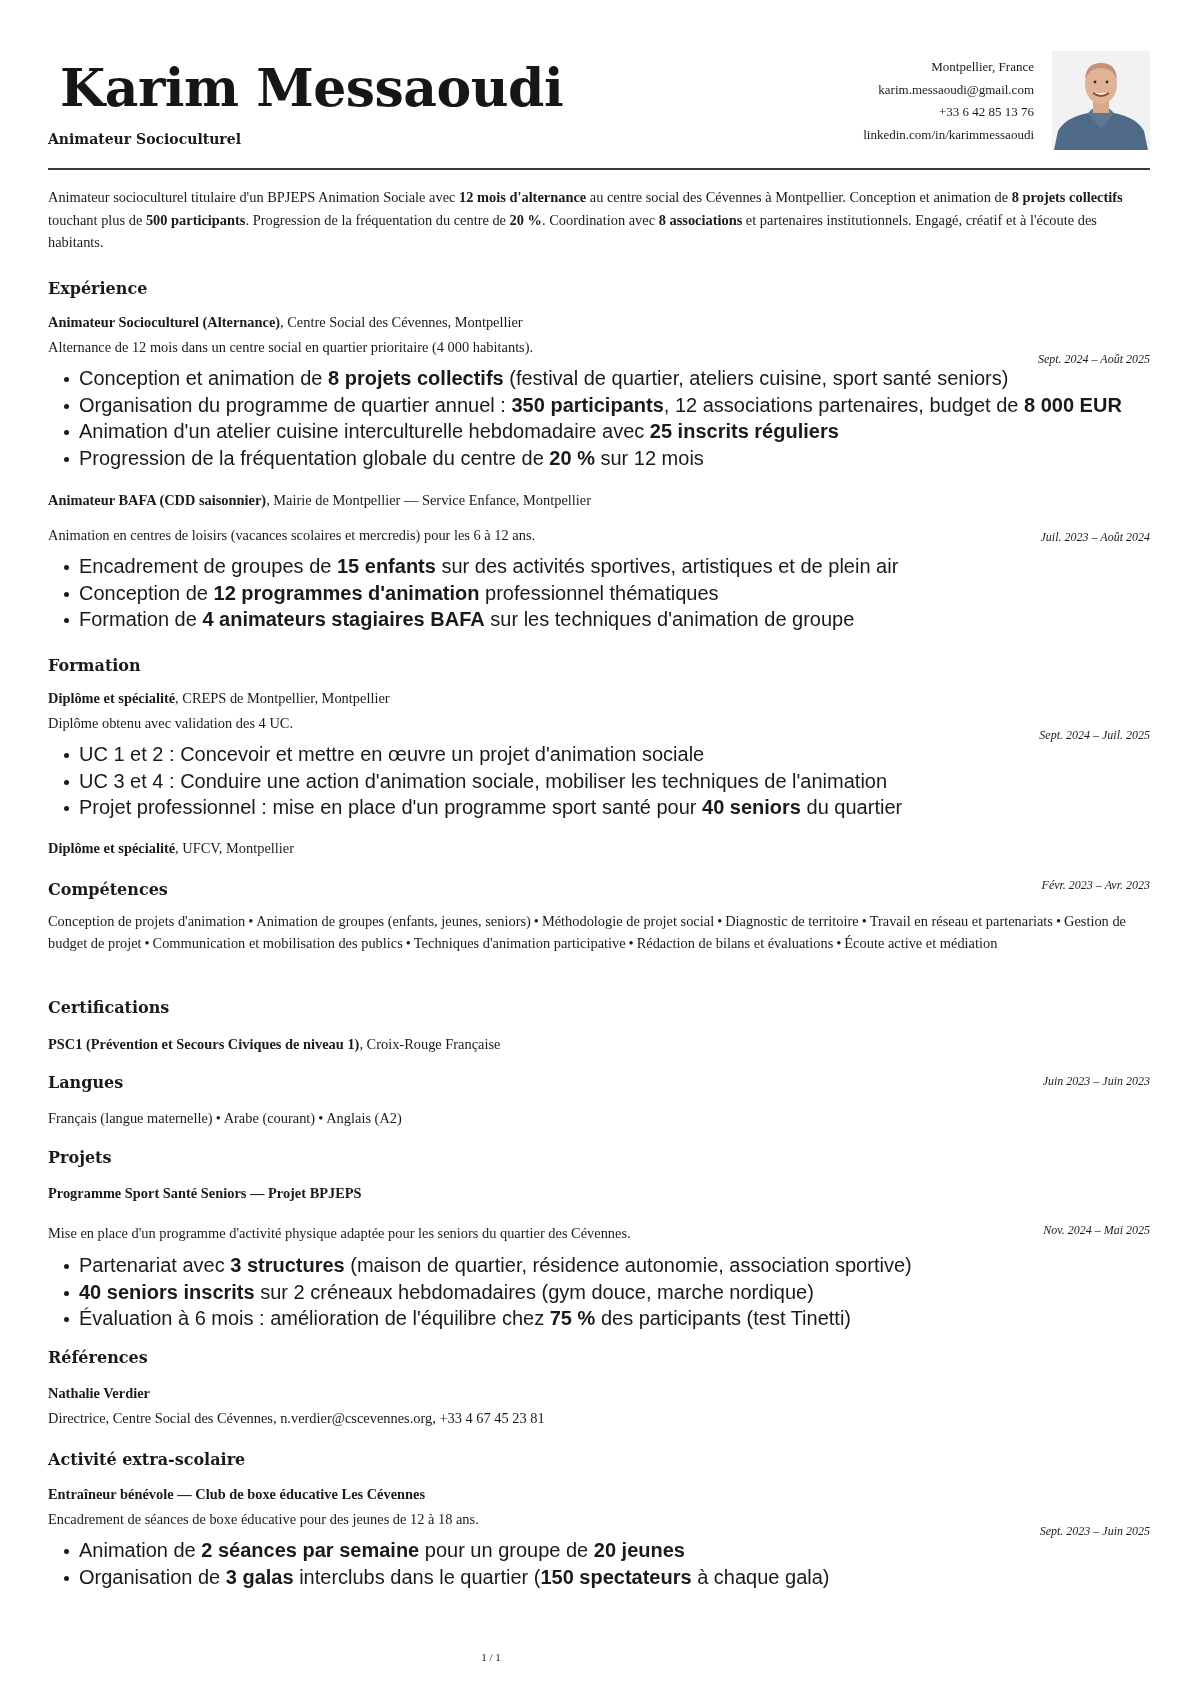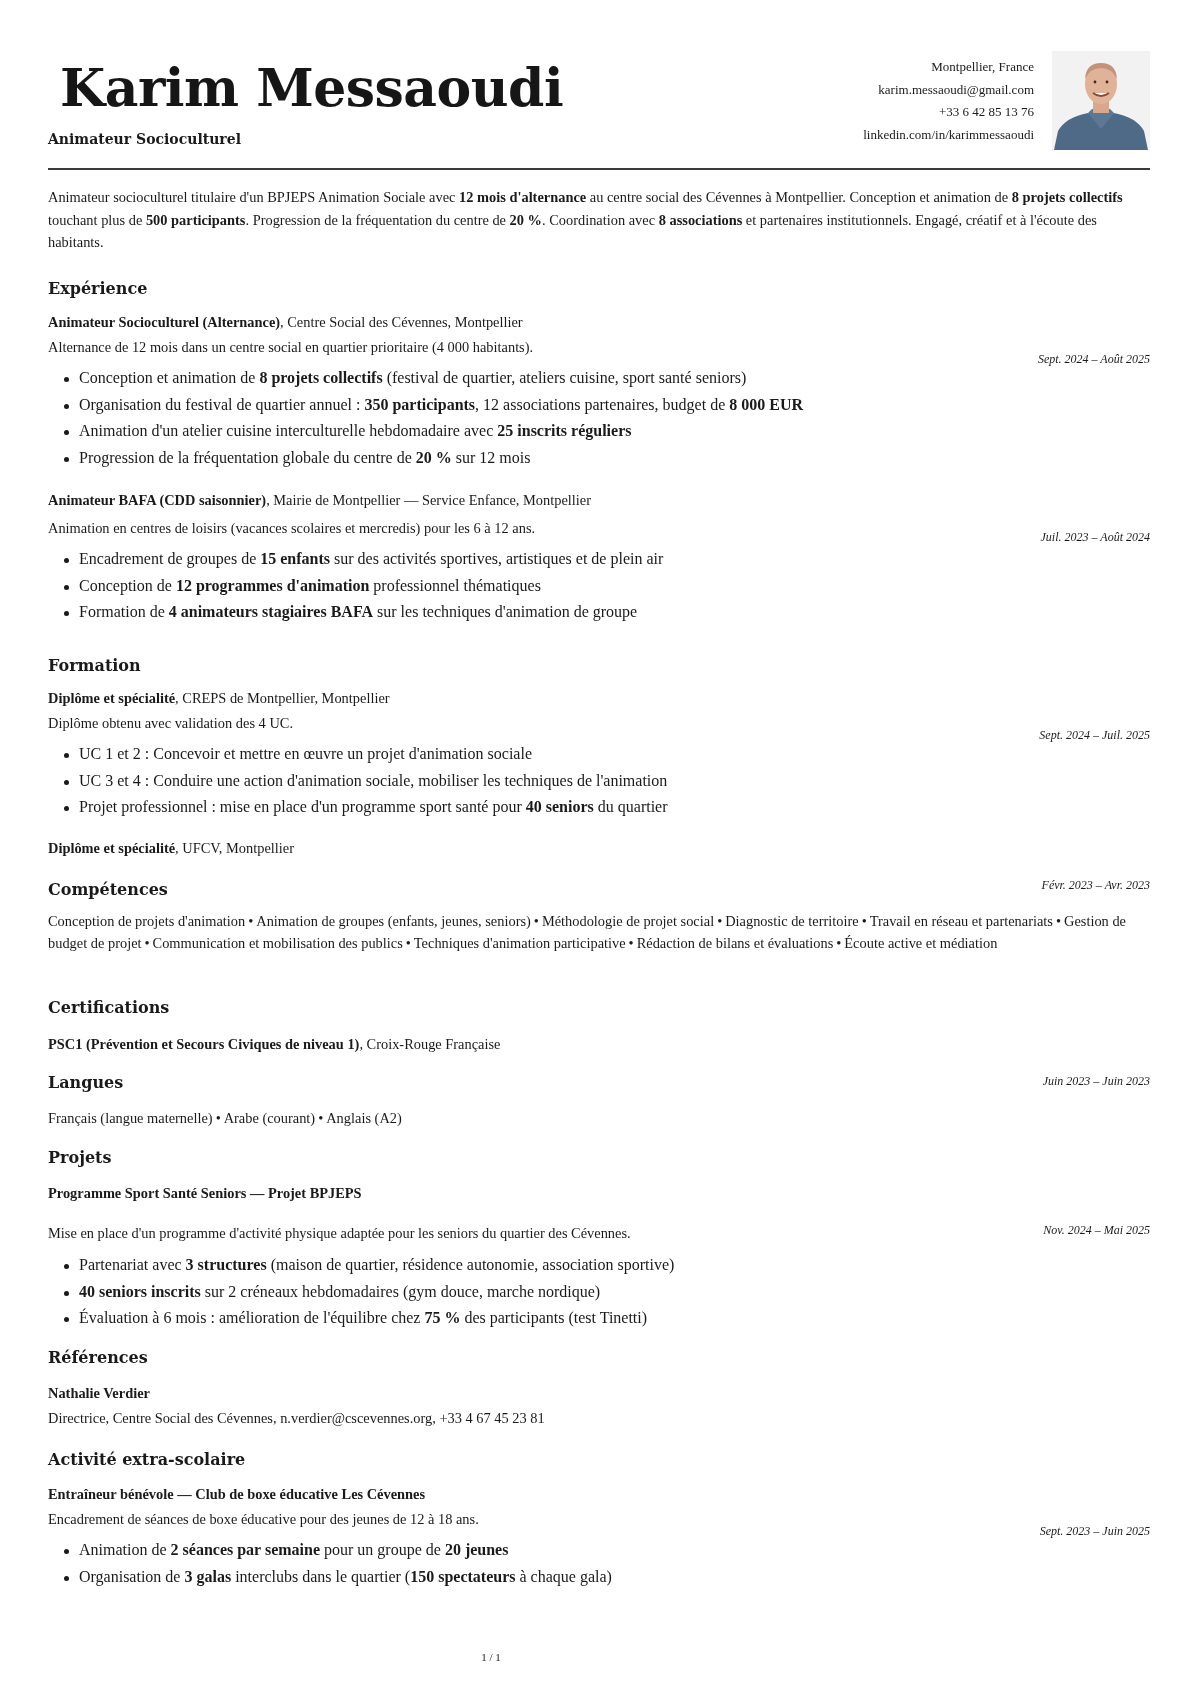--- a/index.html
+++ b/index.html
@@ -36,21 +36,21 @@
     margin: 0; color: #1a1a1a;
   }
   .entry-head { position: relative; font-family: "Liberation Serif", serif; font-size: 14.4px; line-height: 22px; }
   .entry-head .date {
     position: absolute; right: 0; top: 0; font-style: italic; font-size: 12px; margin-top: 37px;
   }
   .entry-head b { font-family: "Liberation Serif", serif; }
   .desc { font-family: "Liberation Serif", serif; font-size: 14.4px; line-height: 22px; }
   ul.bullets { margin: 0; padding-left: 31px; list-style: none; }
   ul.bullets li {
-    position: relative; font-family: Liberation Serif, serif; font-size: 16px; line-height: 26.5px;
+    position: relative; font-family: Liberation Sans, sans-serif; font-size: 20px; line-height: 26.5px;
   }
   ul.bullets li::before {
     content: ""; position: absolute; left: -15px; top: 12px; width: 5px; height: 5px;
     border-radius: 50%; background: #1a1a1a;
   }
   .para { font-family: "Liberation Serif", serif; font-size: 14.4px; line-height: 22px; }
   .abs { position: absolute; left: 0; width: 1102px; }
   .footer {
     position: absolute; left: 0; top: 1651px; width: 982px; text-align: center;
     font-family: "Liberation Serif", serif; font-size: 11px;
@@ -94,32 +94,32 @@
   <h2 class="section-title abs" style="top:279px;">Expérience</h2>
 
   <div class="abs" style="top:311px;">
     <div class="entry-head">
       <b>Animateur Socioculturel (Alternance)</b><span>, Centre Social des Cévennes, Montpellier</span>
       <span class="date">Sept. 2024 – Août 2025</span>
     </div>
     <div class="desc" style="margin-top:3px;">Alternance de 12 mois dans un centre social en quartier prioritaire (4 000 habitants).</div>
     <ul class="bullets" style="margin-top:7px;">
       <li><span>Conception et animation de </span><b>8 projets collectifs</b><span> (festival de quartier, ateliers cuisine, sport santé seniors)</span></li>
-      <li><span>Organisation du festival de quartier annuel : </span><b>350 participants</b><span>, 12 associations partenaires, budget de </span><b>8 000 EUR</b></li>
+      <li><span>Organisation du programme de quartier annuel : </span><b>350 participants</b><span>, 12 associations partenaires, budget de </span><b>8 000 EUR</b></li>
       <li><span>Animation d'un atelier cuisine interculturelle hebdomadaire avec </span><b>25 inscrits réguliers</b></li>
       <li><span>Progression de la fréquentation globale du centre de </span><b>20 %</b><span> sur 12 mois</span></li>
     </ul>
   </div>
 
   <div class="abs" style="top:489px;">
     <div class="entry-head">
       <b>Animateur BAFA (CDD saisonnier)</b><span>, Mairie de Montpellier — Service Enfance, Montpellier</span>
       <span class="date">Juil. 2023 – Août 2024</span>
     </div>
-    <div class="desc" style="margin-top:6px;">Animation en centres de loisirs (vacances scolaires et mercredis) pour les 6 à 12 ans.</div>
+    <div class="desc" style="margin-top:13px;">Animation en centres de loisirs (vacances scolaires et mercredis) pour les 6 à 12 ans.</div>
     <ul class="bullets" style="margin-top:7px;">
       <li><span>Encadrement de groupes de </span><b>15 enfants</b><span> sur des activités sportives, artistiques et de plein air</span></li>
       <li><span>Conception de </span><b>12 programmes d'animation</b><span> professionnel thématiques</span></li>
       <li><span>Formation de </span><b>4 animateurs stagiaires BAFA</b><span> sur les techniques d'animation de groupe</span></li>
     </ul>
   </div>
 
   <h2 class="section-title abs" style="top:656px;">Formation</h2>
 
   <div class="abs" style="top:687px;">

